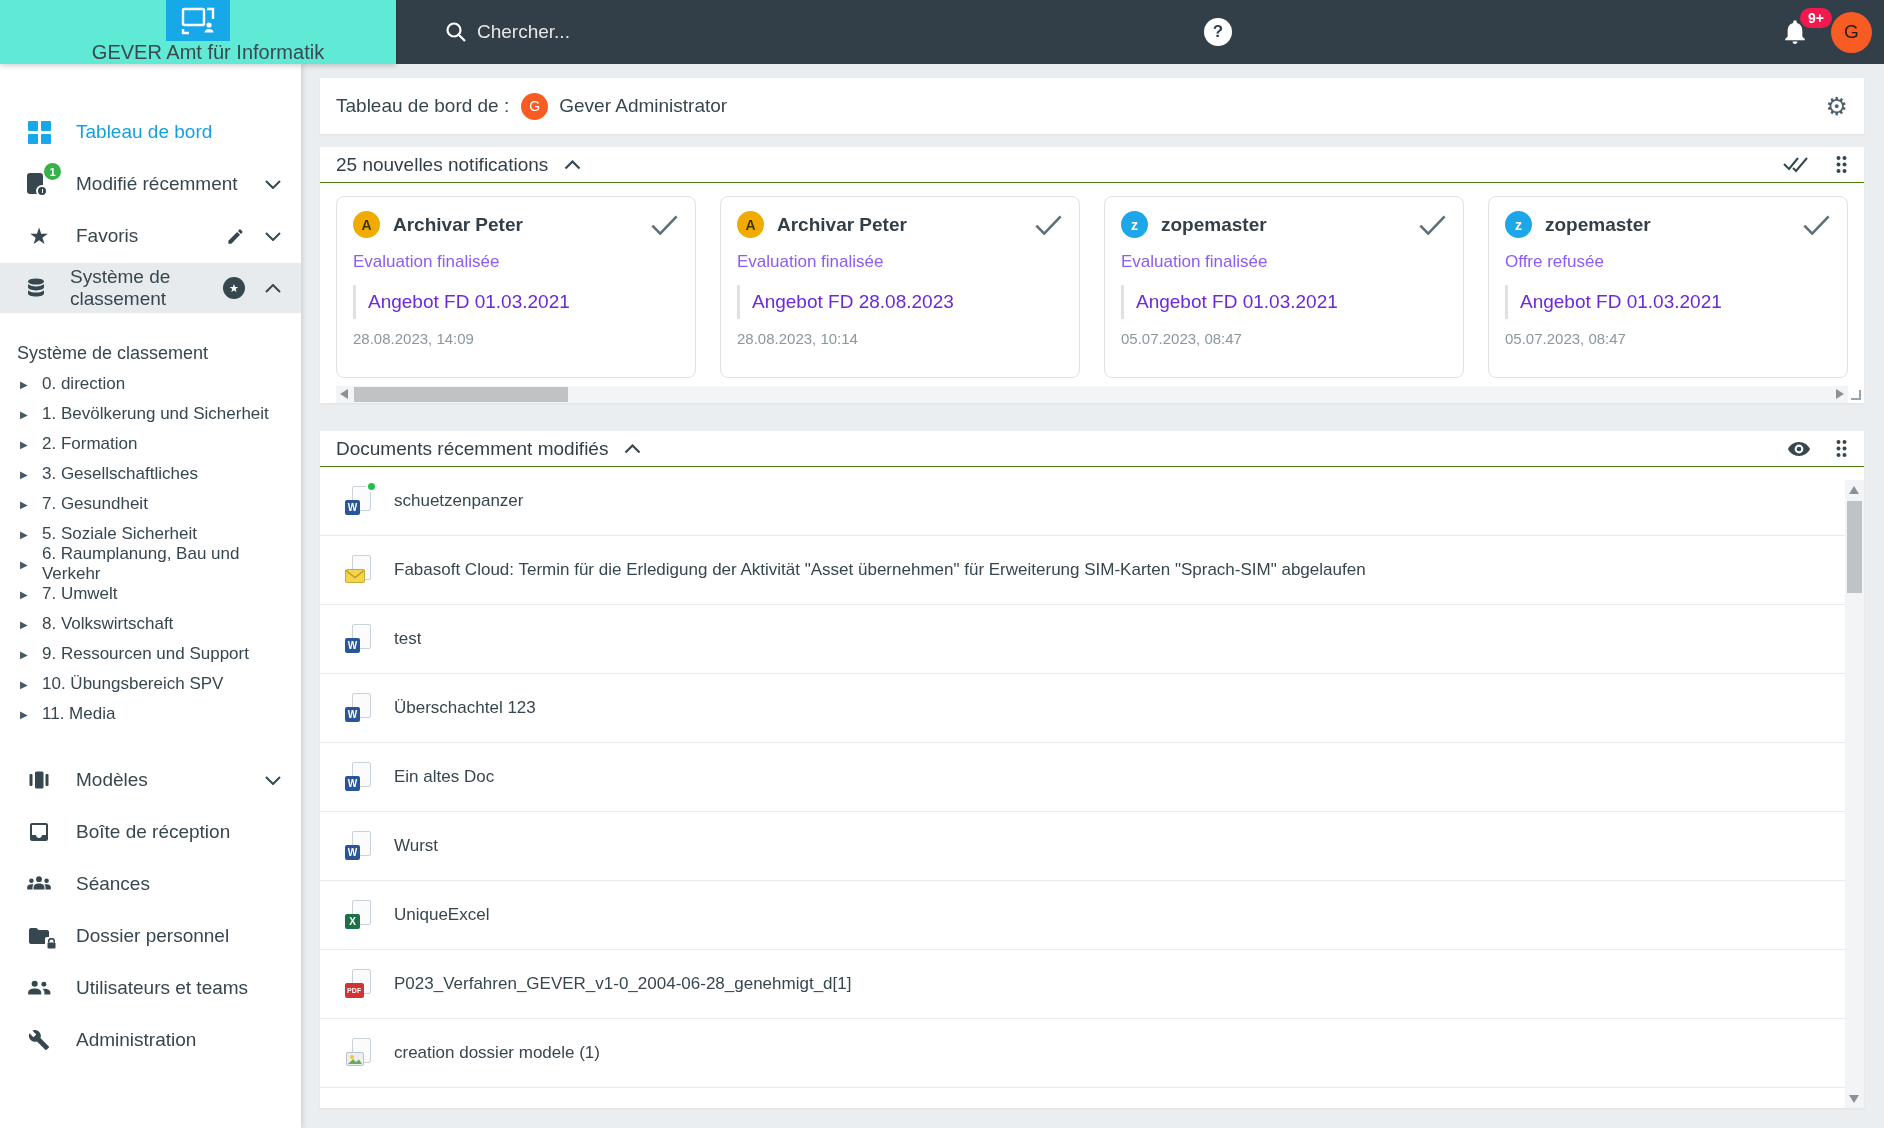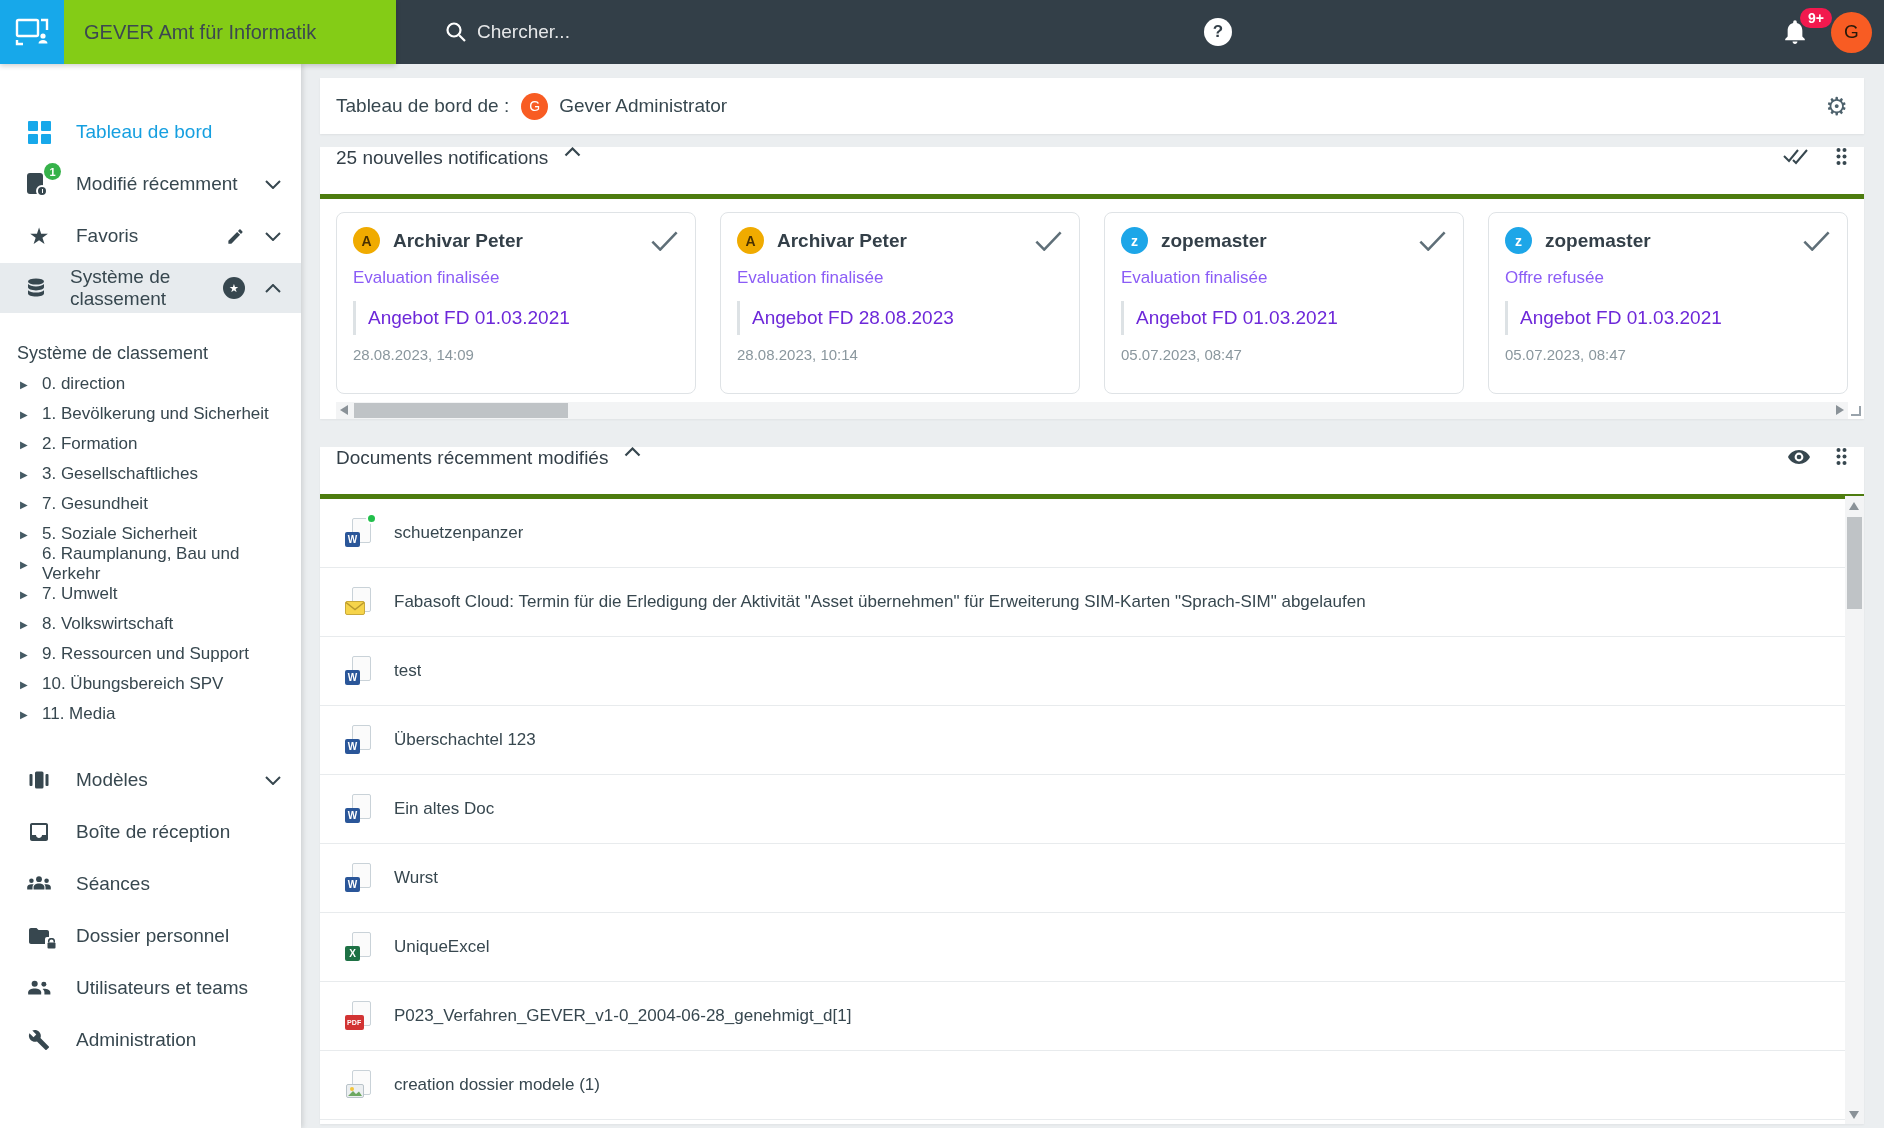--- a/index.html
+++ b/index.html
@@ -5,22 +5,22 @@
   * { box-sizing: border-box; }
   html,body { margin:0; padding:0; }
   body {
     width:1884px; height:1128px; overflow:hidden;
     font-family:"Liberation Sans", sans-serif;
     background:#ebeef0; color:#37474f;
   }
   
   .topbar { display:flex; height:64px; position:relative; z-index:5; }
   .topbar-left {
-    width:396px; background:#84cc16; display:flex; align-items:center;
-    box-shadow:0 2px 5px rgba(0,0,0,.18); position:relative; z-index:6;
+    width:396px; background:#5eead4; display:flex; align-items:center;
+    box-shadow:0 2px 5px rgba(0,0,0,.18); position:relative; z-index:6;flex-direction:column;
   }
   .logo { width:64px; height:64px; background:#17a8ea; display:flex; align-items:center; justify-content:center; }
   .app-title { margin-left:20px; font-size:20px; color:#3c4850; }
   .topbar-dark { flex:1; background:#333f48; position:relative; display:flex; align-items:center; }
   .search { display:flex; align-items:center; margin-left:48px; gap:7px; }
   .search input {
     background:transparent; border:none; outline:none; color:#fff;
     font-size:19px; width:420px; font-family:"Liberation Sans",sans-serif;
   }
   .search input::placeholder { color:rgba(255,255,255,.88); }
@@ -81,21 +81,21 @@
     height:56px; background:#fff; display:flex; align-items:center; padding:0 16px;
     box-shadow:0 1px 2px rgba(0,0,0,.06);
   }
   .dash-bar .lbl { font-size:19px; }
   .avatar-sm {
     width:27px; height:27px; border-radius:50%; background:#f85c23; color:#fff;
     display:flex; align-items:center; justify-content:center; font-size:14px; margin:0 11px 0 12px;
   }
   .gear { margin-left:auto; font-size:25px; color:#4d616c; cursor:pointer; line-height:1; }
   .panel { background:#fff; margin-top:13px; position:relative; box-shadow:0 1px 2px rgba(0,0,0,.05); }
-  .panel-head { height:52px; display:flex; align-items:flex-start; padding:0 16px; border-bottom:5px solid #4d7c0f; }
+  .panel-head { height:36px; display:flex; align-items:center; padding:0 16px; border-bottom:1px solid #4d7c0f; }
   .panel-title { font-size:19px; font-weight:500; color:#333f48; }
   .chev { margin-left:16px; cursor:pointer; display:flex; }
   .head-icons { margin-left:auto; display:flex; align-items:center; gap:24px; }
   .head-icons > * { cursor:pointer; }
   
   .cards { display:flex; gap:24px; padding:13px 16px 6px; overflow:hidden; }
   .card {
     min-width:360px; max-width:360px; height:182px; border:1px solid #dfe3e6; border-radius:8px;
     padding:14px 16px; position:relative; background:#fff;
   }

